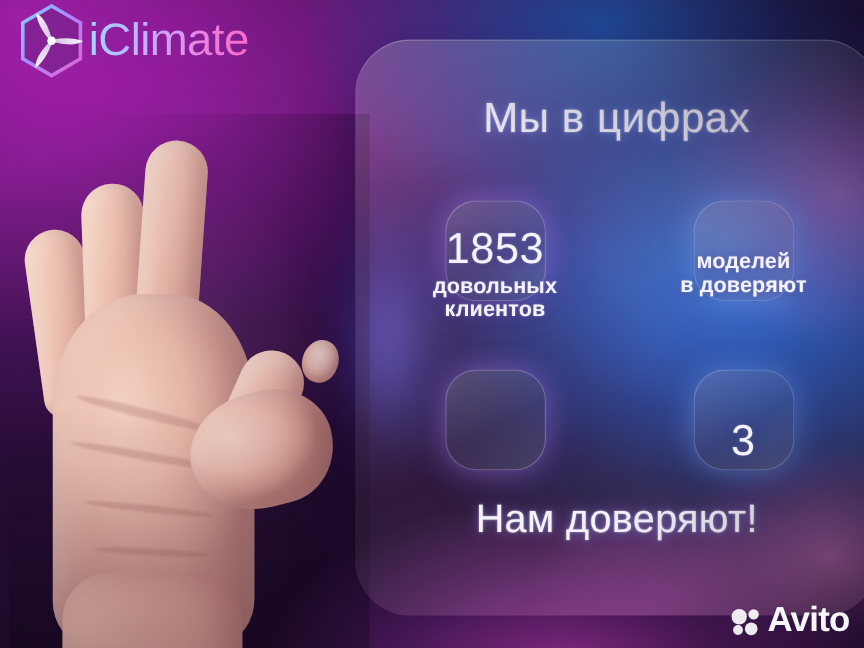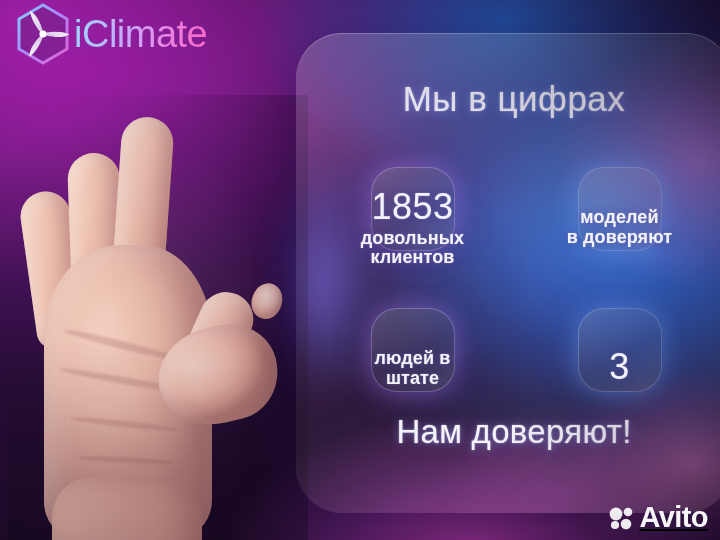--- a/index.html
+++ b/index.html
@@ -298,21 +298,20 @@
 
   
   .avito {
     position: absolute;
     right: 12px; bottom: 8px;
     display: flex;
     align-items: center;
     gap: 5px;
     z-index: 7;
     opacity: .96;
-    text-decoration: underline;
   }
   .avito-mark {
     position: relative;
     width: 26px; height: 24px;
     flex: 0 0 auto;
   }
   .avito-name {
     font-size: 29px;
     font-weight: 700;
     color: #ffffff;
@@ -373,22 +372,20 @@
           <div class="stat-chip"></div>
           <div class="stat-text">
             <span class="stat-label">моделей
 в доверяют</span>
           </div>
         </div>
 
         <div class="stat-cell">
           <div class="stat-chip warm"></div>
           <div class="stat-text">
-            <span class="stat-label">людей в
-штате</span>
           </div>
         </div>
 
         <div class="stat-cell">
           <div class="stat-chip"></div>
           <div class="stat-text">
             <span class="stat-value">3</span>
           </div>
         </div>
 

